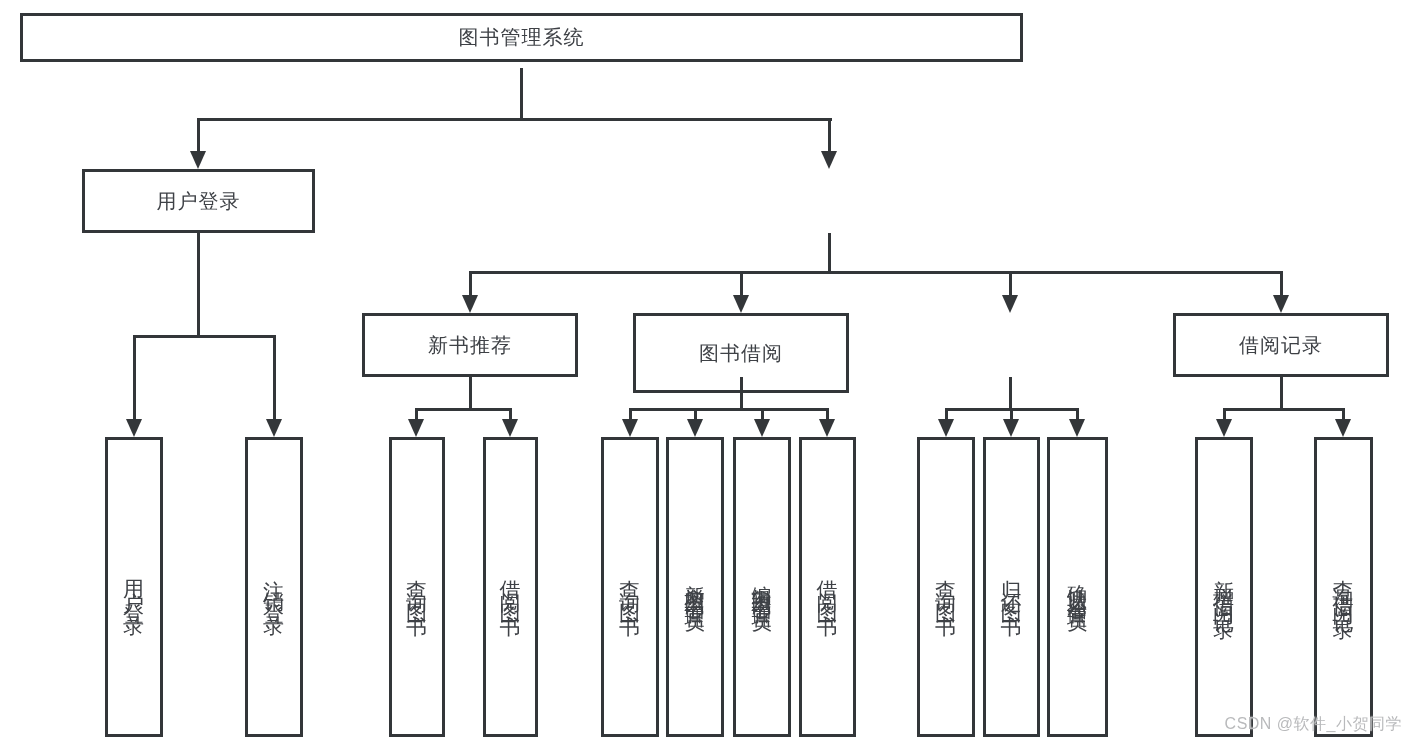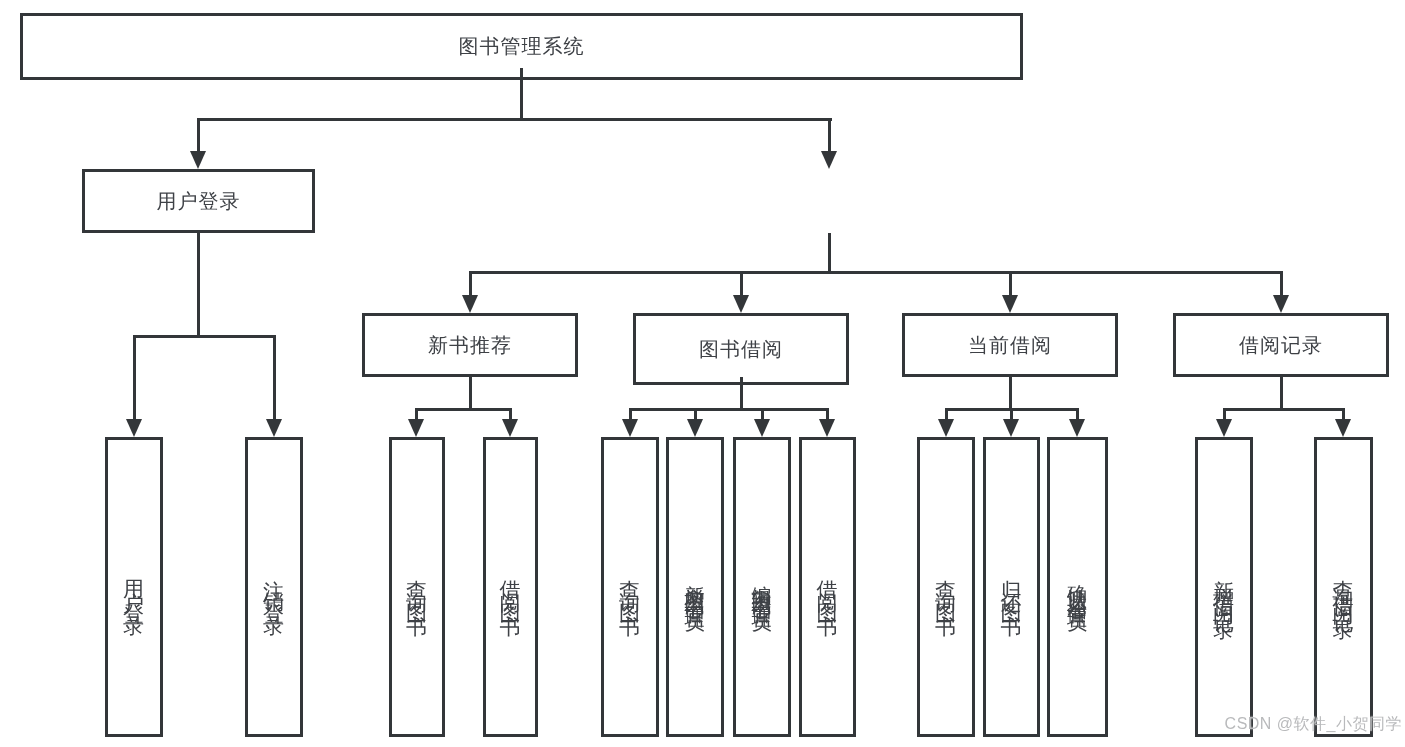--- a/index.html
+++ b/index.html
@@ -60,21 +60,21 @@
     text-shadow:0 0 2px #ffffff;
     z-index:10;
     white-space:nowrap;
   }
 </style>
 </head>
 <body>
 
 <div class="canvas">
 
-  <div class="box h" style="left:20px;top:13px;width:1003px;height:67px;">
+  <div class="box h" style="left:20px;top:13px;width:1003px;height:49px;">
     <span>图书管理系统</span>
   </div>
 
   <div class="vl" style="left:520px;top:68px;height:52px;"></div>
   <div class="hl" style="left:197px;top:118px;width:635px;"></div>
   <div class="vl" style="left:197px;top:118px;height:34px;"></div>
   <div class="ar" style="left:190px;top:151px;"></div>
   <div class="vl" style="left:828px;top:118px;height:34px;"></div>
   <div class="ar" style="left:821px;top:151px;"></div>
 
@@ -96,25 +96,22 @@
   <div class="vl" style="left:740px;top:271px;height:26px;"></div>
   <div class="ar" style="left:733px;top:295px;"></div>
   <div class="vl" style="left:1009px;top:271px;height:26px;"></div>
   <div class="ar" style="left:1002px;top:295px;"></div>
   <div class="vl" style="left:1280px;top:271px;height:26px;"></div>
   <div class="ar" style="left:1273px;top:295px;"></div>
 
   <div class="box h" style="left:362px;top:313px;width:216px;height:64px;">
     <span>新书推荐</span>
   </div>
-  <div class="box h" style="left:633px;top:313px;width:216px;height:72px;">
+  <div class="box h" style="left:633px;top:313px;width:216px;height:80px;">
     <span>图书借阅</span>
-  </div>
-  <div class="box h" style="left:902px;top:313px;width:216px;height:64px;">
-    <span>当前借阅</span>
   </div>
   <div class="box h" style="left:1173px;top:313px;width:216px;height:64px;">
     <span>借阅记录</span>
   </div>
 
   <div class="vl" style="left:469px;top:377px;height:33px;"></div>
   <div class="hl" style="left:415px;top:408px;width:97px;"></div>
   <div class="vl" style="left:415px;top:408px;height:13px;"></div>
   <div class="ar" style="left:408px;top:419px;"></div>
   <div class="vl" style="left:509px;top:408px;height:13px;"></div>

